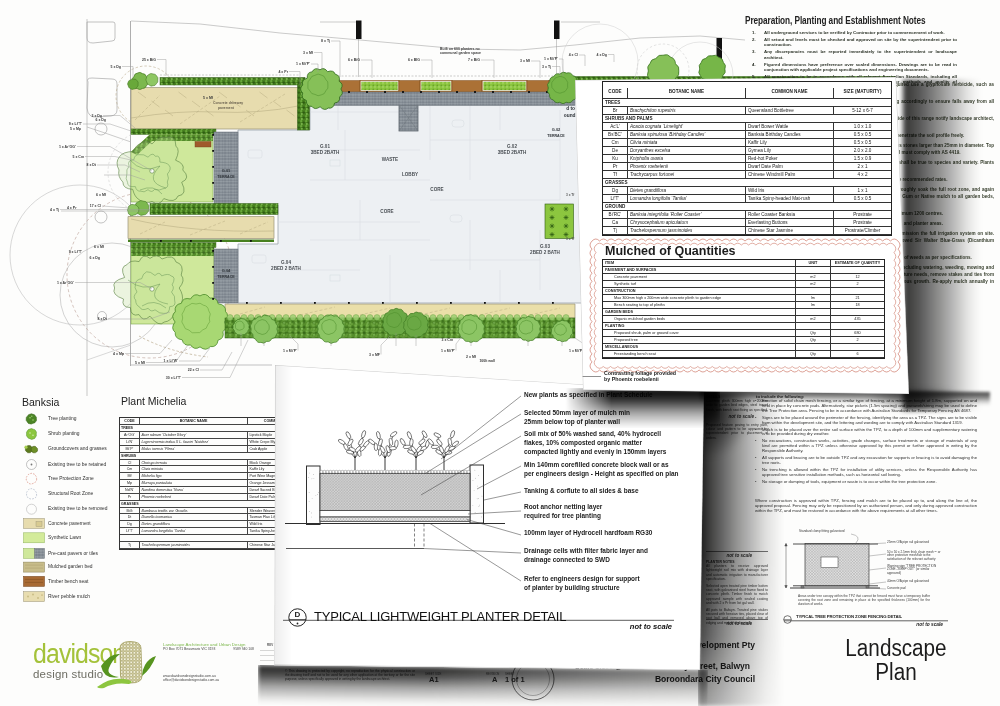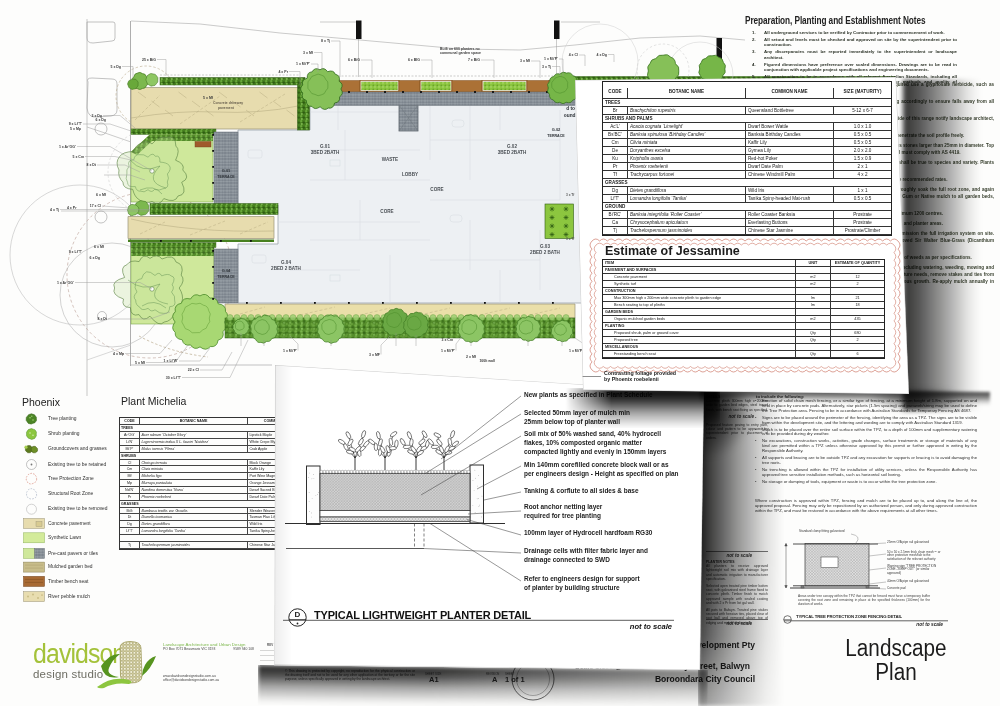--- a/index.html
+++ b/index.html
@@ -624,21 +624,21 @@
 <div style="position:absolute;left:799px;top:528.5px;font-size:3.1px;color:#3a3a3a">Standard clamp fitting galvanised</div>
 <div style="position:absolute;left:887px;top:540.5px;width:58px;font-size:3.1px;line-height:3.7px;color:#3a3a3a">25mm O/A pipe rail galvanised</div>
 <div style="position:absolute;left:887px;top:550.5px;width:58px;font-size:3.1px;line-height:3.7px;color:#3a3a3a">50 x 50 x 2.5mm thick chain mesh™ or<br>other protective mesh/fab to the<br>satisfaction of the relevant authority</div>
 <div style="position:absolute;left:887px;top:564.5px;width:58px;font-size:3.1px;line-height:3.7px;color:#3a3a3a">Warning sign “TREE PROTECTION<br>ZONE - KEEP OUT” (or similar<br>approved)</div>
 <div style="position:absolute;left:887px;top:579.5px;width:58px;font-size:3.1px;line-height:3.7px;color:#3a3a3a">40mm O/A pipe rail galvanised</div>
 <div style="position:absolute;left:887px;top:587px;width:58px;font-size:3.1px;line-height:3.7px;color:#3a3a3a">Concrete pad</div>
 <div style="position:absolute;left:798px;top:594px;width:132px;font-size:3.2px;line-height:4.1px;color:#3a3a3a;text-align:justify">Areas under tree canopy within the TPZ that cannot be fenced must have a temporary buffer covering the root zone and remaining in place at the specified thickness (100mm) for the duration of works.</div>
 <div style="position:absolute;left:796px;top:613.5px;font-size:4.3px;font-weight:bold;color:#222;letter-spacing:-0.1px">TYPICAL TREE PROTECTION ZONE FENCING  DETAIL</div>
 <div style="position:absolute;left:873px;top:621.5px;width:70px;font-size:4.8px;font-weight:bold;font-style:italic;color:#222;text-align:right">not to scale</div>
 <div style="position:absolute;left:791px;top:636px;width:210px;text-align:center;font-size:23px;line-height:24px;color:#1c1c1c;transform:scaleX(0.9)">Landscape<br>Plan</div>
-<div style="position:absolute;left:22px;top:396px;font-size:10.5px;color:#222">Phoenix</div>
+<div style="position:absolute;left:22px;top:396px;font-size:10.5px;color:#222">Banksia</div>
 <div style="position:absolute;left:48px;top:415.90000000000003px;font-size:4.9px;color:#2e2e2e">Tree planting</div>
 <div style="position:absolute;left:48px;top:431.1px;font-size:4.9px;color:#2e2e2e">Shrub planting</div>
 <div style="position:absolute;left:48px;top:446.3px;font-size:4.9px;color:#2e2e2e">Groundcovers and grasses</div>
 <div style="position:absolute;left:48px;top:461.6px;font-size:4.9px;color:#2e2e2e">Existing tree to be retained</div>
 <div style="position:absolute;left:48px;top:475.90000000000003px;font-size:4.9px;color:#2e2e2e">Tree Protection Zone</div>
 <div style="position:absolute;left:48px;top:491.1px;font-size:4.9px;color:#2e2e2e">Structural Root Zone</div>
 <div style="position:absolute;left:48px;top:506.3px;font-size:4.9px;color:#2e2e2e">Existing tree to be removed</div>
 <div style="position:absolute;left:48px;top:520.6px;font-size:4.9px;color:#2e2e2e">Concrete pavement</div>
 <div style="position:absolute;left:48px;top:534.9px;font-size:4.9px;color:#2e2e2e">Synthetic Lawn</div>
 <div style="position:absolute;left:48px;top:550.5px;font-size:4.9px;color:#2e2e2e">Pre-cast pavers or tiles</div>
@@ -963,21 +963,21 @@
       </svg>
 <div style="position:absolute;left:524px;top:391px;width:200px;font-size:7.2px;line-height:8.9px;font-weight:bold;color:#1b1b1b;filter:blur(0.2px);transform:scaleX(0.9);transform-origin:left top;white-space:nowrap">New plants as specified in Plant Schedule</div>
 <div style="position:absolute;left:524px;top:409px;width:200px;font-size:7.2px;line-height:8.9px;font-weight:bold;color:#1b1b1b;filter:blur(0.2px);transform:scaleX(0.9);transform-origin:left top;white-space:nowrap">Selected 50mm layer of mulch min<br>25mm below top of planter wall</div>
 <div style="position:absolute;left:524px;top:430px;width:200px;font-size:7.2px;line-height:8.9px;font-weight:bold;color:#1b1b1b;filter:blur(0.2px);transform:scaleX(0.9);transform-origin:left top;white-space:nowrap">Soil mix of 50% washed sand, 40% hydrocell<br>flakes, 10% composted organic matter<br>compacted lightly and evenly in 150mm layers</div>
 <div style="position:absolute;left:524px;top:461px;width:200px;font-size:7.2px;line-height:8.9px;font-weight:bold;color:#1b1b1b;filter:blur(0.2px);transform:scaleX(0.9);transform-origin:left top;white-space:nowrap">Min 140mm corefilled concrete block wall or as<br>per engineers design - Height as specified on plan</div>
 <div style="position:absolute;left:524px;top:487px;width:200px;font-size:7.2px;line-height:8.9px;font-weight:bold;color:#1b1b1b;filter:blur(0.2px);transform:scaleX(0.9);transform-origin:left top;white-space:nowrap">Tanking &amp; corflute to all sides &amp; base</div>
 <div style="position:absolute;left:524px;top:503px;width:200px;font-size:7.2px;line-height:8.9px;font-weight:bold;color:#1b1b1b;filter:blur(0.2px);transform:scaleX(0.9);transform-origin:left top;white-space:nowrap">Root anchor netting layer<br>required for tree planting</div>
 <div style="position:absolute;left:524px;top:529px;width:200px;font-size:7.2px;line-height:8.9px;font-weight:bold;color:#1b1b1b;filter:blur(0.2px);transform:scaleX(0.9);transform-origin:left top;white-space:nowrap">100mm layer of Hydrocell hardfoam RG30</div>
 <div style="position:absolute;left:524px;top:547px;width:200px;font-size:7.2px;line-height:8.9px;font-weight:bold;color:#1b1b1b;filter:blur(0.2px);transform:scaleX(0.9);transform-origin:left top;white-space:nowrap">Drainage cells with filter fabric layer and<br>drainage connected to SWD</div>
 <div style="position:absolute;left:524px;top:575px;width:200px;font-size:7.2px;line-height:8.9px;font-weight:bold;color:#1b1b1b;filter:blur(0.2px);transform:scaleX(0.9);transform-origin:left top;white-space:nowrap">Refer to engineers design for support<br>of planter by building structure</div>
-<div style="position:absolute;left:314px;top:608.5px;font-size:11px;font-weight:bold;color:#111;letter-spacing:-0.2px">TYPICAL LIGHTWEIGHT PLANTER DETAIL</div>
+<div style="position:absolute;left:314px;top:608.5px;font-size:13px;font-weight:normal;color:#111;letter-spacing:-0.2px">TYPICAL LIGHTWEIGHT PLANTER DETAIL</div>
 <div style="position:absolute;left:600px;top:622px;width:72px;text-align:right;font-size:7.6px;font-weight:bold;font-style:italic;color:#111">not to scale</div>
 </div>
 
 <div style="position:absolute;left:903px;top:80px;width:78px;height:330px;background:linear-gradient(90deg,rgba(0,0,0,0.8) 0%,rgba(0,0,0,0.68) 18%,rgba(0,0,0,0.38) 52%,rgba(0,0,0,0.08) 85%,rgba(0,0,0,0) 100%);filter:blur(2.5px)"></div>
 
 <div style="position:absolute;left:565px;top:388px;width:155px;height:40px;background:linear-gradient(180deg,rgba(0,0,0,1) 0%,rgba(0,0,0,0.82) 28%,rgba(0,0,0,0.35) 62%,rgba(0,0,0,0) 100%);filter:blur(2.5px);-webkit-mask-image:linear-gradient(90deg,transparent 0,#000 30%)"></div>
 
 <div style="position:absolute;left:700px;top:388.5px;width:290px;height:14px;background:linear-gradient(180deg,rgba(0,0,0,0.72) 0%,rgba(0,0,0,0.5) 35%,rgba(0,0,0,0.12) 75%,rgba(0,0,0,0) 100%);filter:blur(1.8px);transform:rotate(0.6deg);transform-origin:left top"></div>
 <div style="position:absolute;left:865px;top:390px;width:110px;height:42px;background:radial-gradient(ellipse 60% 50% at 45% 18%,rgba(0,0,0,0.55),rgba(0,0,0,0) 70%);filter:blur(3px)"></div>
 
@@ -1072,21 +1072,21 @@
           <div style="width:25px;border-right:0.6px solid #333;text-align:center">Tj</div>
           <div style="flex:1;border-right:0.6px solid #333;font-style:italic;padding-left:2px">Trachelospermum jasminoides</div>
           <div style="width:88px;border-right:0.6px solid #333;padding-left:2px">Chinese Star Jasmine</div>
           <div style="width:57px;text-align:center">Prostrate/Climber</div>
         </div>
       </div>
 <svg width="1000" height="706" style="position:absolute;left:0;top:0">
         <path d="M592.0,241.0 Q595.8,237.0 599.6,241.0 Q603.5,237.0 607.3,241.0 Q611.1,237.0 615.0,241.0 Q618.8,237.0 622.6,241.0 Q626.4,237.0 630.2,241.0 Q634.1,237.0 637.9,241.0 Q641.7,237.0 645.5,241.0 Q649.4,237.0 653.2,241.0 Q657.0,237.0 660.9,241.0 Q664.7,237.0 668.5,241.0 Q672.3,237.0 676.1,241.0 Q680.0,237.0 683.8,241.0 Q687.6,237.0 691.5,241.0 Q695.3,237.0 699.1,241.0 Q702.9,237.0 706.8,241.0 Q710.6,237.0 714.4,241.0 Q718.2,237.0 722.0,241.0 Q725.9,237.0 729.7,241.0 Q733.5,237.0 737.4,241.0 Q741.2,237.0 745.0,241.0 Q748.8,237.0 752.6,241.0 Q756.5,237.0 760.3,241.0 Q764.1,237.0 768.0,241.0 Q771.8,237.0 775.6,241.0 Q779.4,237.0 783.2,241.0 Q787.1,237.0 790.9,241.0 Q794.7,237.0 798.5,241.0 Q802.4,237.0 806.2,241.0 Q810.0,237.0 813.9,241.0 Q817.7,237.0 821.5,241.0 Q825.3,237.0 829.1,241.0 Q833.0,237.0 836.8,241.0 Q840.6,237.0 844.5,241.0 Q848.3,237.0 852.1,241.0 Q855.9,237.0 859.8,241.0 Q863.6,237.0 867.4,241.0 Q871.2,237.0 875.0,241.0 Q878.9,237.0 882.7,241.0 Q886.5,237.0 890.4,241.0 Q894.2,237.0 898.0,241.0 Q902.0,245.0 898.0,249.1 Q902.0,253.1 898.0,257.1 Q902.0,261.2 898.0,265.2 Q902.0,269.2 898.0,273.2 Q902.0,277.3 898.0,281.3 Q902.0,285.3 898.0,289.4 Q902.0,293.4 898.0,297.4 Q902.0,301.5 898.0,305.5 Q902.0,309.5 898.0,313.6 Q902.0,317.6 898.0,321.6 Q902.0,325.7 898.0,329.7 Q902.0,333.7 898.0,337.8 Q902.0,341.8 898.0,345.8 Q902.0,349.8 898.0,353.9 Q902.0,357.9 898.0,361.9 Q902.0,366.0 898.0,370.0 Q894.2,374.0 890.4,370.0 Q886.5,374.0 882.7,370.0 Q878.9,374.0 875.0,370.0 Q871.2,374.0 867.4,370.0 Q863.6,374.0 859.8,370.0 Q855.9,374.0 852.1,370.0 Q848.3,374.0 844.5,370.0 Q840.6,374.0 836.8,370.0 Q833.0,374.0 829.1,370.0 Q825.3,374.0 821.5,370.0 Q817.7,374.0 813.9,370.0 Q810.0,374.0 806.2,370.0 Q802.4,374.0 798.5,370.0 Q794.7,374.0 790.9,370.0 Q787.1,374.0 783.2,370.0 Q779.4,374.0 775.6,370.0 Q771.8,374.0 768.0,370.0 Q764.1,374.0 760.3,370.0 Q756.5,374.0 752.6,370.0 Q748.8,374.0 745.0,370.0 Q741.2,374.0 737.4,370.0 Q733.5,374.0 729.7,370.0 Q725.9,374.0 722.0,370.0 Q718.2,374.0 714.4,370.0 Q710.6,374.0 706.8,370.0 Q702.9,374.0 699.1,370.0 Q695.3,374.0 691.5,370.0 Q687.6,374.0 683.8,370.0 Q680.0,374.0 676.1,370.0 Q672.3,374.0 668.5,370.0 Q664.7,374.0 660.9,370.0 Q657.0,374.0 653.2,370.0 Q649.4,374.0 645.5,370.0 Q641.7,374.0 637.9,370.0 Q634.1,374.0 630.2,370.0 Q626.4,374.0 622.6,370.0 Q618.8,374.0 615.0,370.0 Q611.1,374.0 607.3,370.0 Q603.5,374.0 599.6,370.0 Q595.8,374.0 592.0,370.0 Q588.0,366.0 592.0,361.9 Q588.0,357.9 592.0,353.9 Q588.0,349.8 592.0,345.8 Q588.0,341.8 592.0,337.8 Q588.0,333.7 592.0,329.7 Q588.0,325.7 592.0,321.6 Q588.0,317.6 592.0,313.6 Q588.0,309.5 592.0,305.5 Q588.0,301.5 592.0,297.4 Q588.0,293.4 592.0,289.4 Q588.0,285.3 592.0,281.3 Q588.0,277.3 592.0,273.2 Q588.0,269.2 592.0,265.2 Q588.0,261.2 592.0,257.1 Q588.0,253.1 592.0,249.1 Q588.0,245.0 592.0,241.0 Z" fill="none" stroke="#cf7a6a" stroke-width="0.7"></path>
         <path d="M596.0,245.0 Q599.6,241.4 603.3,245.0 Q606.9,241.4 610.5,245.0 Q614.2,241.4 617.8,245.0 Q621.4,241.4 625.1,245.0 Q628.7,241.4 632.3,245.0 Q636.0,241.4 639.6,245.0 Q643.2,241.4 646.9,245.0 Q650.5,241.4 654.1,245.0 Q657.8,241.4 661.4,245.0 Q665.0,241.4 668.7,245.0 Q672.3,241.4 676.0,245.0 Q679.6,241.4 683.2,245.0 Q686.9,241.4 690.5,245.0 Q694.1,241.4 697.8,245.0 Q701.4,241.4 705.0,245.0 Q708.7,241.4 712.3,245.0 Q715.9,241.4 719.6,245.0 Q723.2,241.4 726.8,245.0 Q730.5,241.4 734.1,245.0 Q737.7,241.4 741.4,245.0 Q745.0,241.4 748.6,245.0 Q752.3,241.4 755.9,245.0 Q759.5,241.4 763.2,245.0 Q766.8,241.4 770.4,245.0 Q774.1,241.4 777.7,245.0 Q781.3,241.4 785.0,245.0 Q788.6,241.4 792.2,245.0 Q795.9,241.4 799.5,245.0 Q803.1,241.4 806.8,245.0 Q810.4,241.4 814.0,245.0 Q817.7,241.4 821.3,245.0 Q825.0,241.4 828.6,245.0 Q832.2,241.4 835.9,245.0 Q839.5,241.4 843.1,245.0 Q846.8,241.4 850.4,245.0 Q854.0,241.4 857.7,245.0 Q861.3,241.4 864.9,245.0 Q868.6,241.4 872.2,245.0 Q875.8,241.4 879.5,245.0 Q883.1,241.4 886.7,245.0 Q890.4,241.4 894.0,245.0 Q897.6,248.8 894.0,252.6 Q897.6,256.4 894.0,260.2 Q897.6,264.0 894.0,267.8 Q897.6,271.6 894.0,275.4 Q897.6,279.2 894.0,283.0 Q897.6,286.8 894.0,290.6 Q897.6,294.4 894.0,298.2 Q897.6,302.0 894.0,305.8 Q897.6,309.5 894.0,313.3 Q897.6,317.1 894.0,320.9 Q897.6,324.7 894.0,328.5 Q897.6,332.3 894.0,336.1 Q897.6,339.9 894.0,343.7 Q897.6,347.5 894.0,351.3 Q897.6,355.1 894.0,358.9 Q897.6,362.7 894.0,366.5 Q890.4,370.1 886.7,366.5 Q883.1,370.1 879.5,366.5 Q875.8,370.1 872.2,366.5 Q868.6,370.1 864.9,366.5 Q861.3,370.1 857.7,366.5 Q854.0,370.1 850.4,366.5 Q846.8,370.1 843.1,366.5 Q839.5,370.1 835.9,366.5 Q832.2,370.1 828.6,366.5 Q825.0,370.1 821.3,366.5 Q817.7,370.1 814.0,366.5 Q810.4,370.1 806.8,366.5 Q803.1,370.1 799.5,366.5 Q795.9,370.1 792.2,366.5 Q788.6,370.1 785.0,366.5 Q781.3,370.1 777.7,366.5 Q774.1,370.1 770.4,366.5 Q766.8,370.1 763.2,366.5 Q759.5,370.1 755.9,366.5 Q752.3,370.1 748.6,366.5 Q745.0,370.1 741.4,366.5 Q737.7,370.1 734.1,366.5 Q730.5,370.1 726.8,366.5 Q723.2,370.1 719.6,366.5 Q715.9,370.1 712.3,366.5 Q708.7,370.1 705.0,366.5 Q701.4,370.1 697.8,366.5 Q694.1,370.1 690.5,366.5 Q686.9,370.1 683.2,366.5 Q679.6,370.1 676.0,366.5 Q672.3,370.1 668.7,366.5 Q665.0,370.1 661.4,366.5 Q657.8,370.1 654.1,366.5 Q650.5,370.1 646.9,366.5 Q643.2,370.1 639.6,366.5 Q636.0,370.1 632.3,366.5 Q628.7,370.1 625.1,366.5 Q621.4,370.1 617.8,366.5 Q614.2,370.1 610.5,366.5 Q606.9,370.1 603.3,366.5 Q599.6,370.1 596.0,366.5 Q592.4,362.7 596.0,358.9 Q592.4,355.1 596.0,351.3 Q592.4,347.5 596.0,343.7 Q592.4,339.9 596.0,336.1 Q592.4,332.3 596.0,328.5 Q592.4,324.7 596.0,320.9 Q592.4,317.1 596.0,313.3 Q592.4,309.5 596.0,305.8 Q592.4,302.0 596.0,298.2 Q592.4,294.4 596.0,290.6 Q592.4,286.8 596.0,283.0 Q592.4,279.2 596.0,275.4 Q592.4,271.6 596.0,267.8 Q592.4,264.0 596.0,260.2 Q592.4,256.4 596.0,252.6 Q592.4,248.8 596.0,245.0 Z" fill="none" stroke="#cf7a6a" stroke-width="0.6"></path>
       </svg>
-<div style="position:absolute;left:605px;top:244px;font-size:12.5px;font-weight:bold;color:#1c1c1c">Estimate of Jessamine</div>
+<div style="position:absolute;left:605px;top:244px;font-size:12.5px;font-weight:bold;color:#1c1c1c">Mulched of Quantities</div>
 <div style="position:absolute;left:602px;top:258.5px;width:283px;border:0.8px solid #222;font-size:3.8px;line-height:6.9px;color:#222;filter:blur(0.2px)">
         <div style="display:flex;height:7px;border-bottom:0.6px solid #333;font-weight:bold">
           <div style="flex:1;border-right:0.6px solid #333;padding-left:2px">ITEM</div>
           <div style="width:35px;border-right:0.6px solid #333;text-align:center">UNIT</div>
           <div style="width:53px;text-align:center">ESTIMATE OF QUANTITY</div>
         </div>
         <div style="display:flex;height:7px;border-bottom:0.6px solid #333;font-weight:bold">
           <div style="flex:1;border-right:0.6px solid #333;padding-left:2px">PAVEMENT AND SURFACES</div>
           <div style="width:35px;border-right:0.6px solid #333"></div>
           <div style="width:53px"></div>

